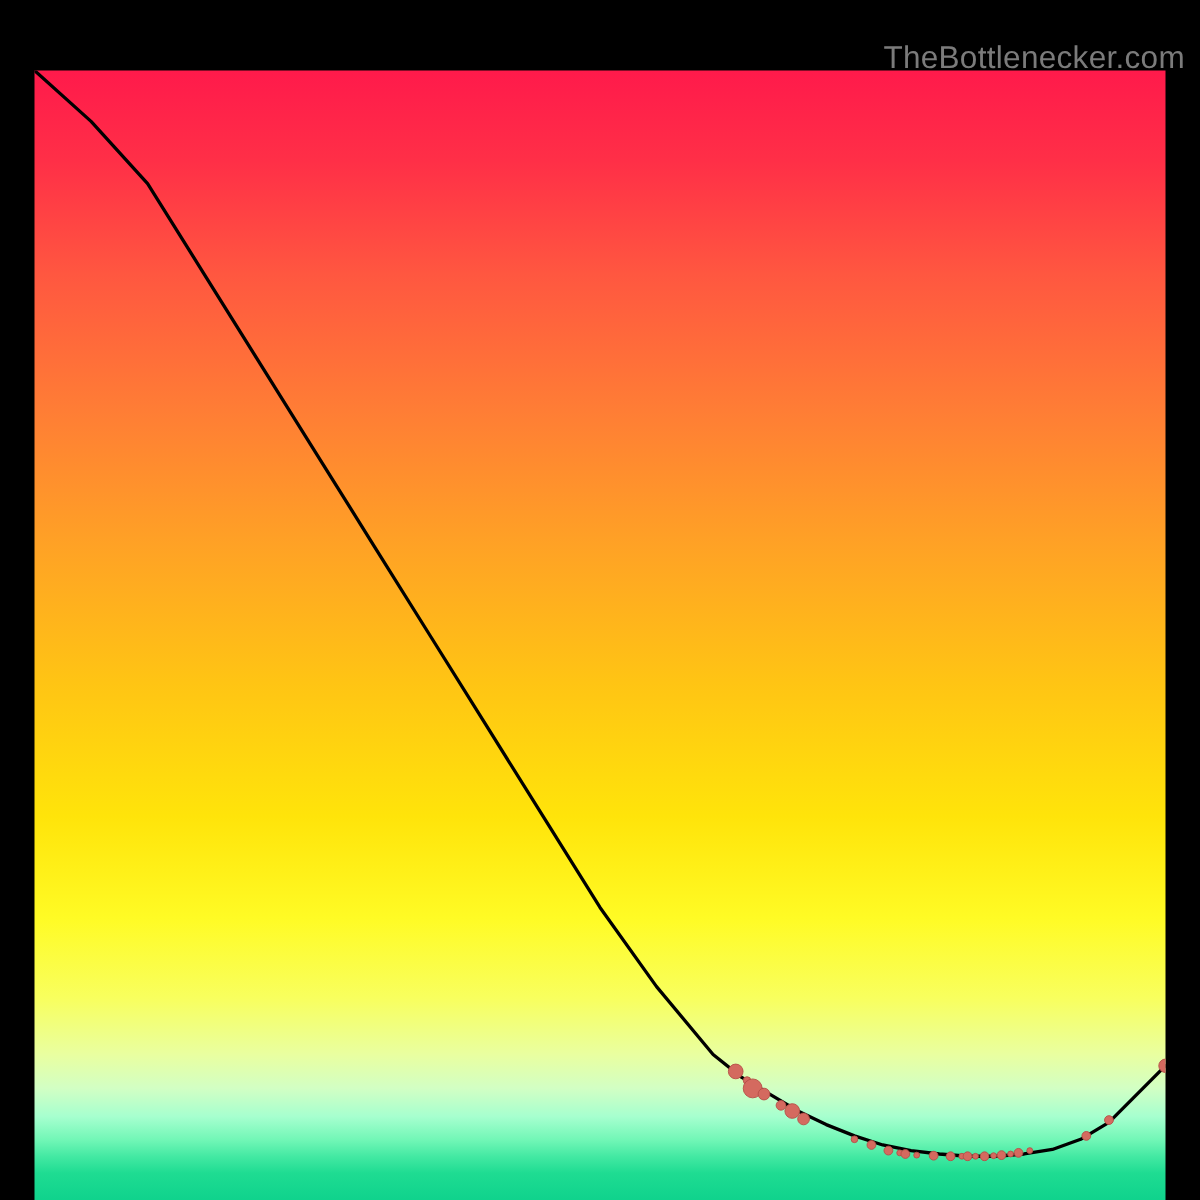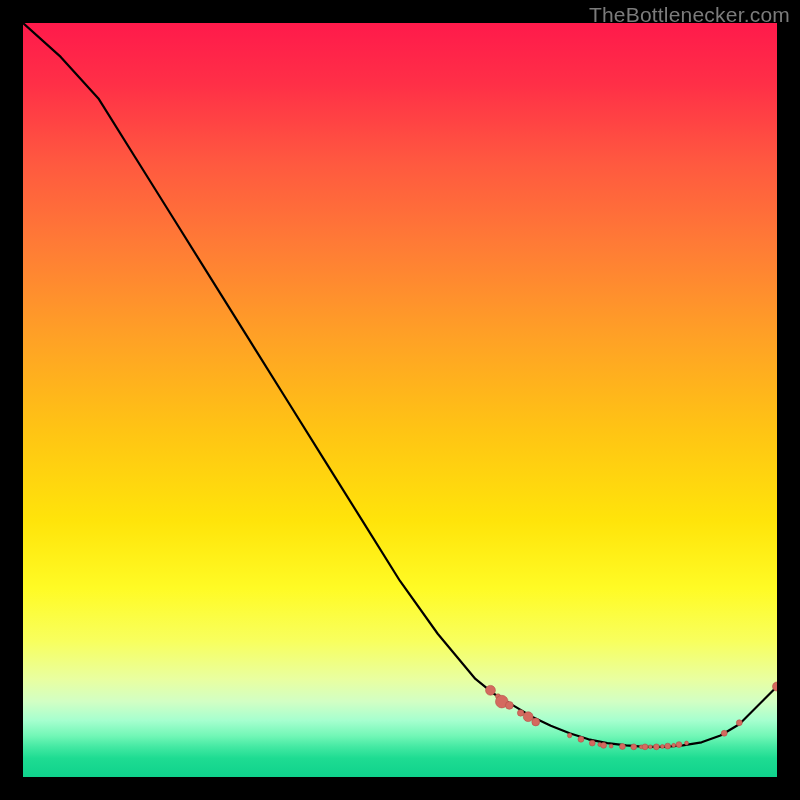--- a/index.html
+++ b/index.html
@@ -9,20 +9,21 @@
     height: 800px;
     background: #000000;
     overflow: hidden;
     font-family: Arial, Helvetica, sans-serif;
   }
   .frame {
     position: relative;
     width: 800px;
     height: 568px;
     background: #000000;
+    margin-top: 24px;
   }
   .plot-area {
     position: absolute;
     left: 23px;
     top: 23px;
     width: 754px;
     height: 754px;
     
     background: linear-gradient(
       to bottom,

